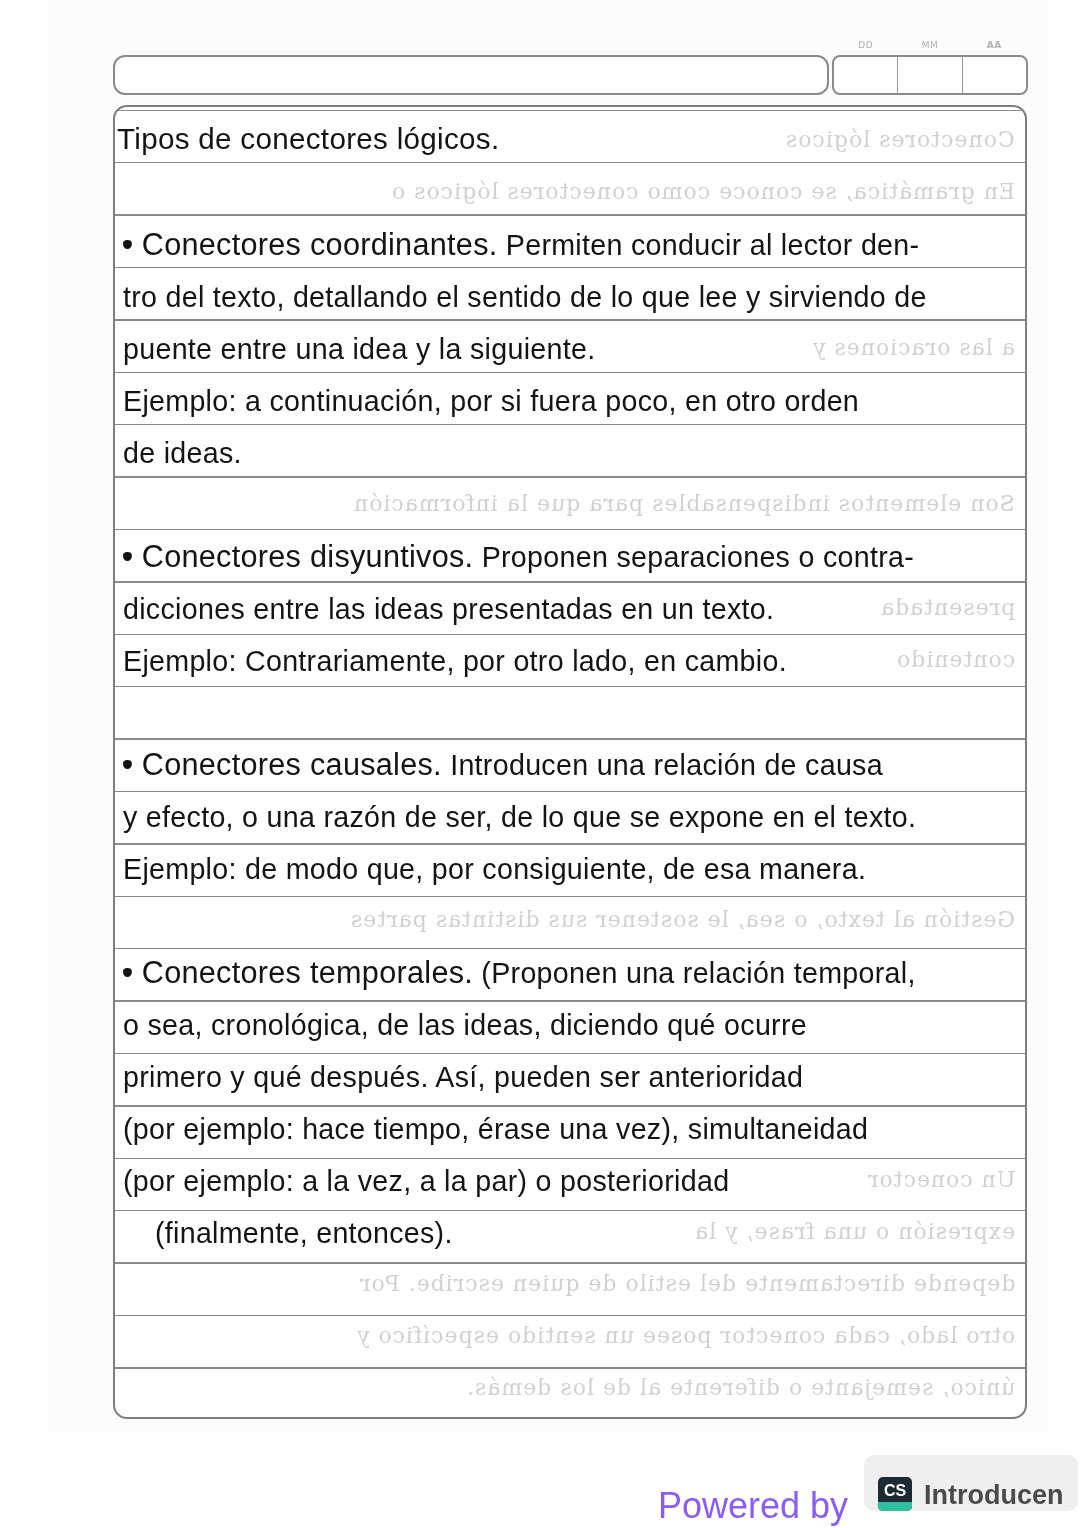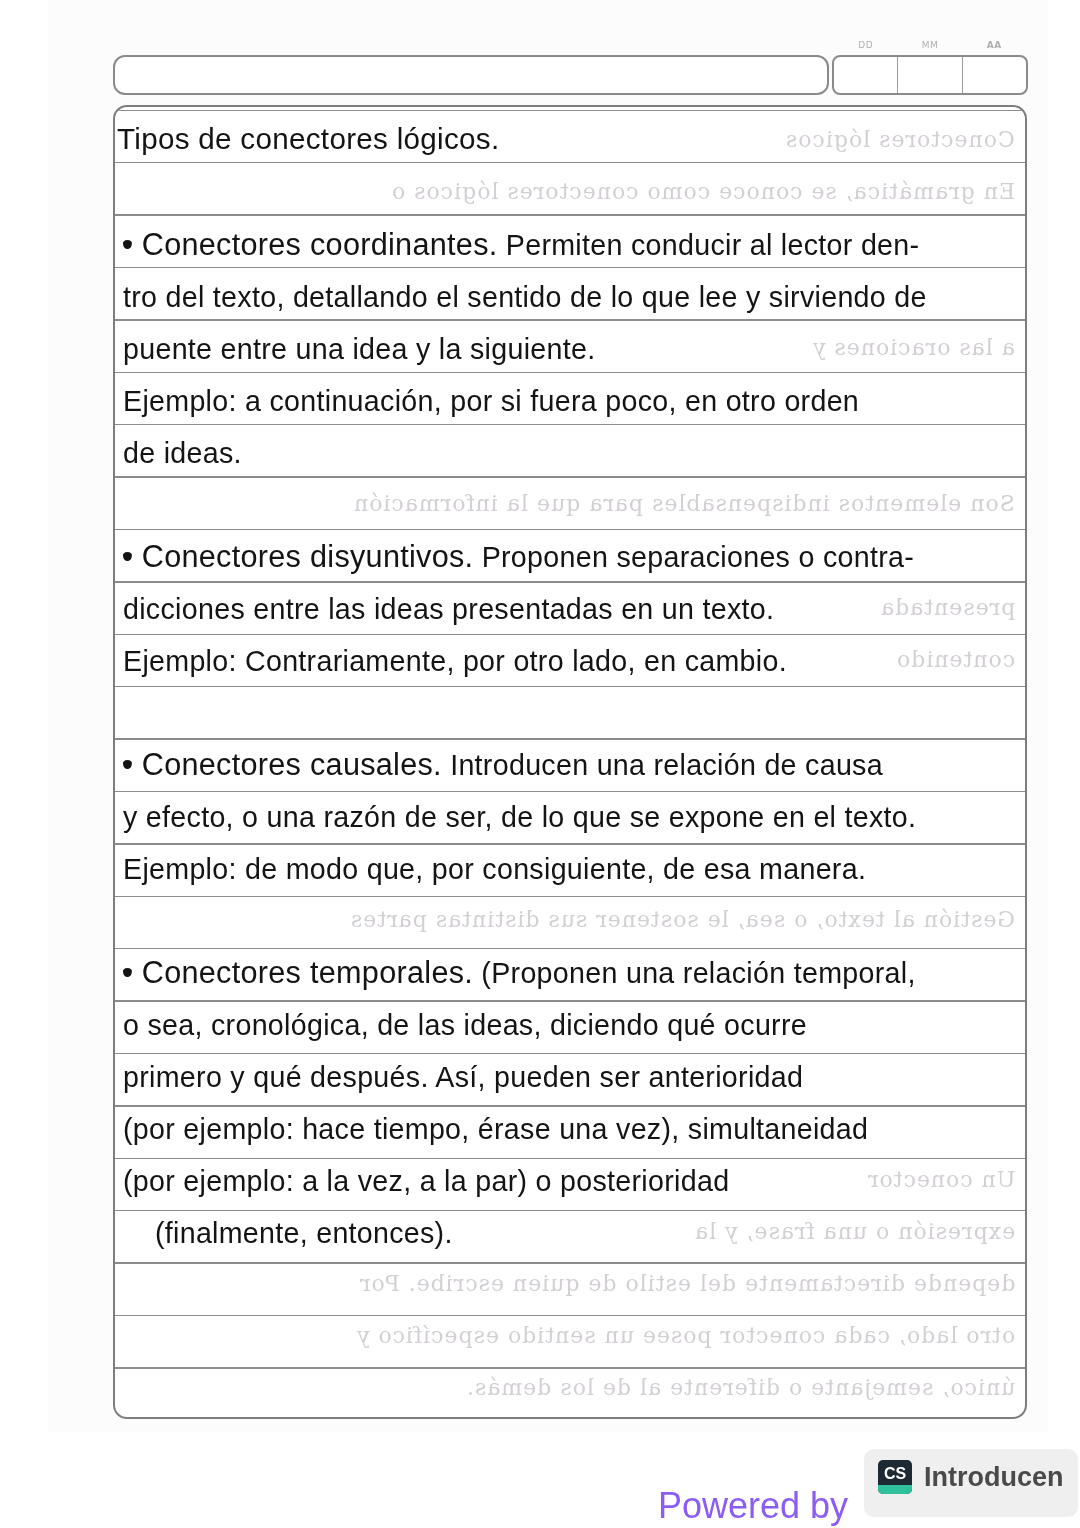--- a/index.html
+++ b/index.html
@@ -52,22 +52,22 @@
     background: #141414; margin-right: 10px; vertical-align: middle; position: relative; top: -3px;
   }
   .term { font-size: 31px; }
   .footer {
     position: absolute; left: 658px; top: 1455px; height: 56px; display: flex; align-items: center;
   }
   .powered {
     font-family: "Liberation Sans", sans-serif; font-size: 36px; color: #8b5cf6; margin-right: 16px; margin-top: 46px;
   }
   .cs-badge {
-    display: flex; align-items: center; background: #efefef; border-radius: 10px;
-    height: 56px; padding: 0 14px 12px 14px;
+    display: flex; align-items: flex-end; background: #efefef; border-radius: 10px;
+    height: 56px; padding: 0 14px 0 14px;
   }
   .cs-logo {
     width: 34px; height: 34px; border-radius: 5px; background: #1d2a33; position: relative; overflow: hidden;
     display: flex; align-items: center; justify-content: center; margin-right: 12px;
   }
   .cs-logo-text {
     color: #fff; font-family: "Liberation Sans", sans-serif; font-weight: bold; font-size: 16px;
     position: relative; top: -3px;
   }
   .cs-logo-bar { position: absolute; left: 0; right: 0; bottom: 0; height: 9px; background: #2fc19c; }

